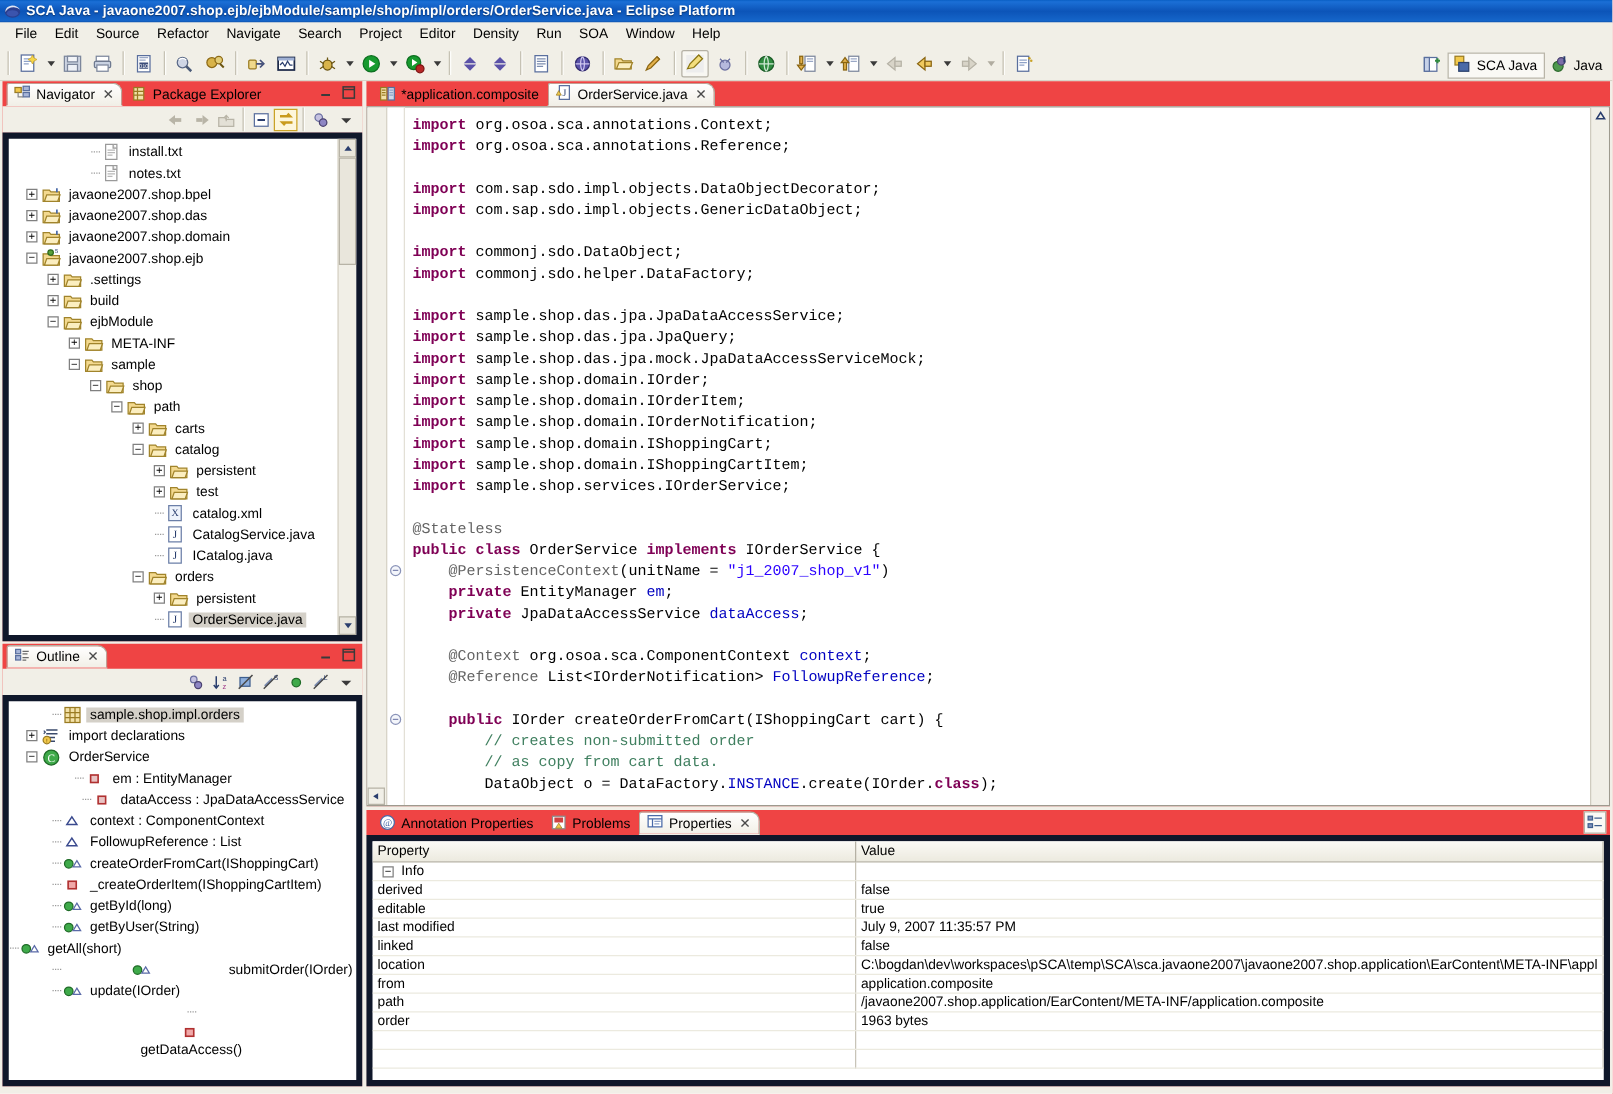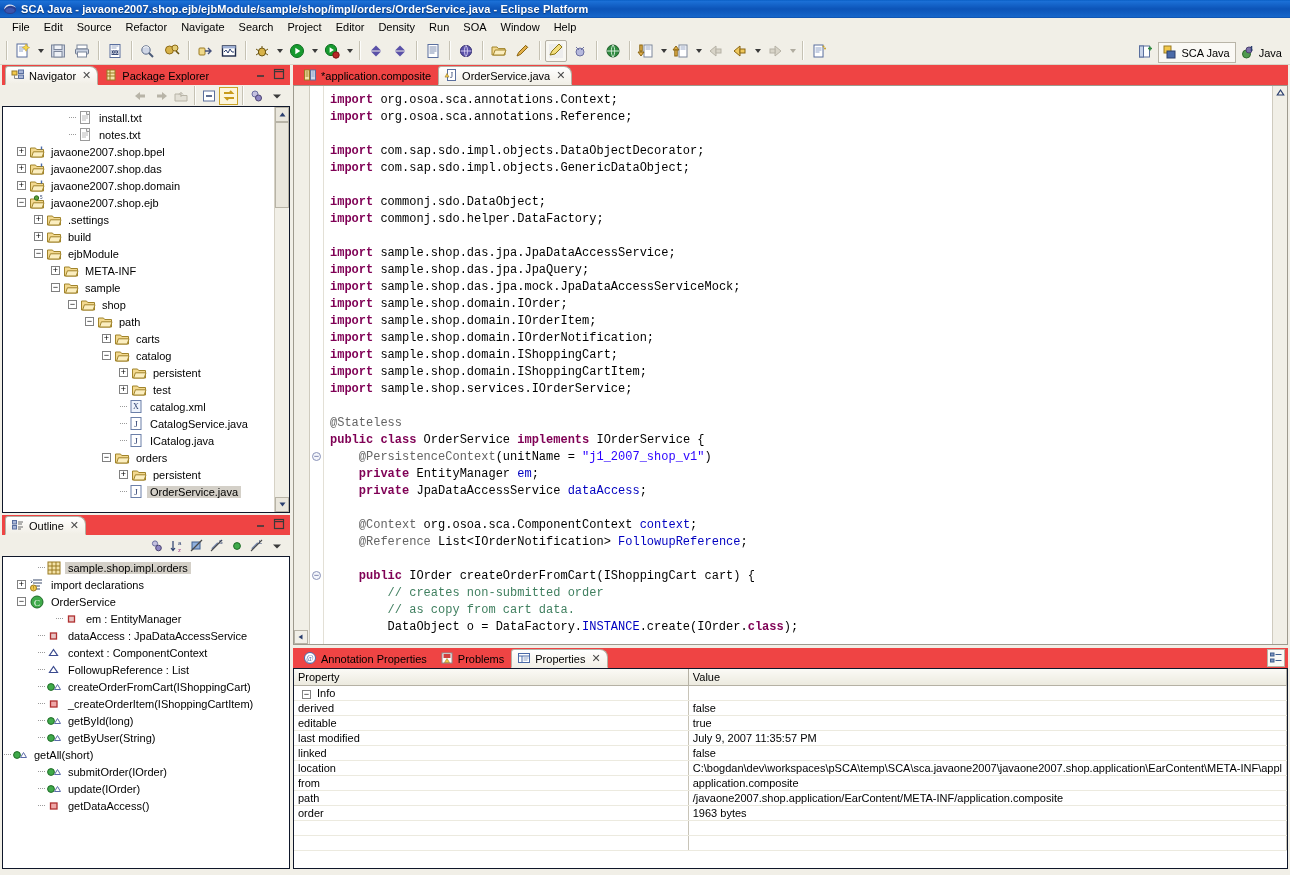--- a/index.html
+++ b/index.html
@@ -115,21 +115,21 @@
   .vtab .x { font-size: 11px; color:#4a4a4a; margin-left:2px; }
   .view-toolbar {
     height: 21px; display:flex; align-items:center; justify-content:flex-end;
     padding-right: 4px; gap: 1px;
     background:#f1efe7;
   }
   .vtbtn { width:19px; height:18px; display:inline-flex; align-items:center; justify-content:center; border:1px solid transparent;}
   .vtbtn.on { border:1px solid #c9a227; background:#fdf6dc; }
   .view-body {
     background: #ffffff;
-    border: 1px solid #0f172a;
+    border: 5px solid #0f172a;
     overflow: hidden;
     position: relative;
   }
 
   
   .tree { font-size: 11px; color: #000; position:relative; }
   .trow { display:flex; align-items:center; height:17px; white-space:nowrap; }
   .trow .lbl { padding: 0 3px; }
   .trow .lbl.sel { background:#d4d0c8; }
   .exp {
@@ -926,21 +926,21 @@
             </div>
             <div class="trow" style="padding-left:52px;">
               <span class="dots"></span>
               <span class="ico">
                 <svg width="16" height="16" viewBox="0 0 16 16">
                   <rect x="4.5" y="5" width="6" height="6" fill="#e8c3c3" stroke="#b03030" stroke-width="1.3"></rect>
                 </svg>
               </span>
               <span class="lbl">em : EntityManager</span>
             </div>
-            <div class="trow" style="padding-left:34px;">
+            <div class="trow" style="padding-left:52px;justify-content:center;">
               <span class="dots"></span>
               <span class="ico">
                 <svg width="16" height="16" viewBox="0 0 16 16">
                   <rect x="4.5" y="5" width="6" height="6" fill="#e8c3c3" stroke="#b03030" stroke-width="1.3"></rect>
                 </svg>
               </span>
               <span class="lbl">dataAccess : JpaDataAccessService</span>
             </div>
             <div class="trow" style="padding-left:34px;">
               <span class="dots"></span>
@@ -1002,41 +1002,41 @@
             <div class="trow" style="">
               <span class="dots"></span>
               <span class="ico">
                 <svg width="16" height="16" viewBox="0 0 16 16">
                   <circle cx="5" cy="8" r="3.4" fill="#3faa4a" stroke="#1f6b27"></circle>
                   <path d="M11.5 5.5l3 5h-6z" fill="none" stroke="#5a6aa8" stroke-width="1"></path>
                 </svg>
               </span>
               <span class="lbl">getAll(short)</span>
             </div>
-            <div class="trow" style="padding-left:34px;">
+            <div class="trow" style="padding-left:34px;justify-content:space-between;">
               <span class="dots"></span>
               <span class="ico">
                 <svg width="16" height="16" viewBox="0 0 16 16">
                   <circle cx="5" cy="8" r="3.4" fill="#3faa4a" stroke="#1f6b27"></circle>
                   <path d="M11.5 5.5l3 5h-6z" fill="none" stroke="#5a6aa8" stroke-width="1"></path>
                 </svg>
               </span>
               <span class="lbl">submitOrder(IOrder)</span>
             </div>
             <div class="trow" style="padding-left:34px;">
               <span class="dots"></span>
               <span class="ico">
                 <svg width="16" height="16" viewBox="0 0 16 16">
                   <circle cx="5" cy="8" r="3.4" fill="#3faa4a" stroke="#1f6b27"></circle>
                   <path d="M11.5 5.5l3 5h-6z" fill="none" stroke="#5a6aa8" stroke-width="1"></path>
                 </svg>
               </span>
               <span class="lbl">update(IOrder)</span>
             </div>
-            <div class="trow" style="padding-left:34px;">
+            <div class="trow" style="padding-left:14px;flex-direction:column;">
               <span class="dots"></span>
               <span class="ico">
                 <svg width="16" height="16" viewBox="0 0 16 16">
                   <rect x="4.5" y="5" width="6.5" height="6" fill="#f0a8a8" stroke="#b03030" stroke-width="1.3"></rect>
                 </svg>
               </span>
               <span class="lbl">getDataAccess()</span>
             </div>
           </div>
       </div>

